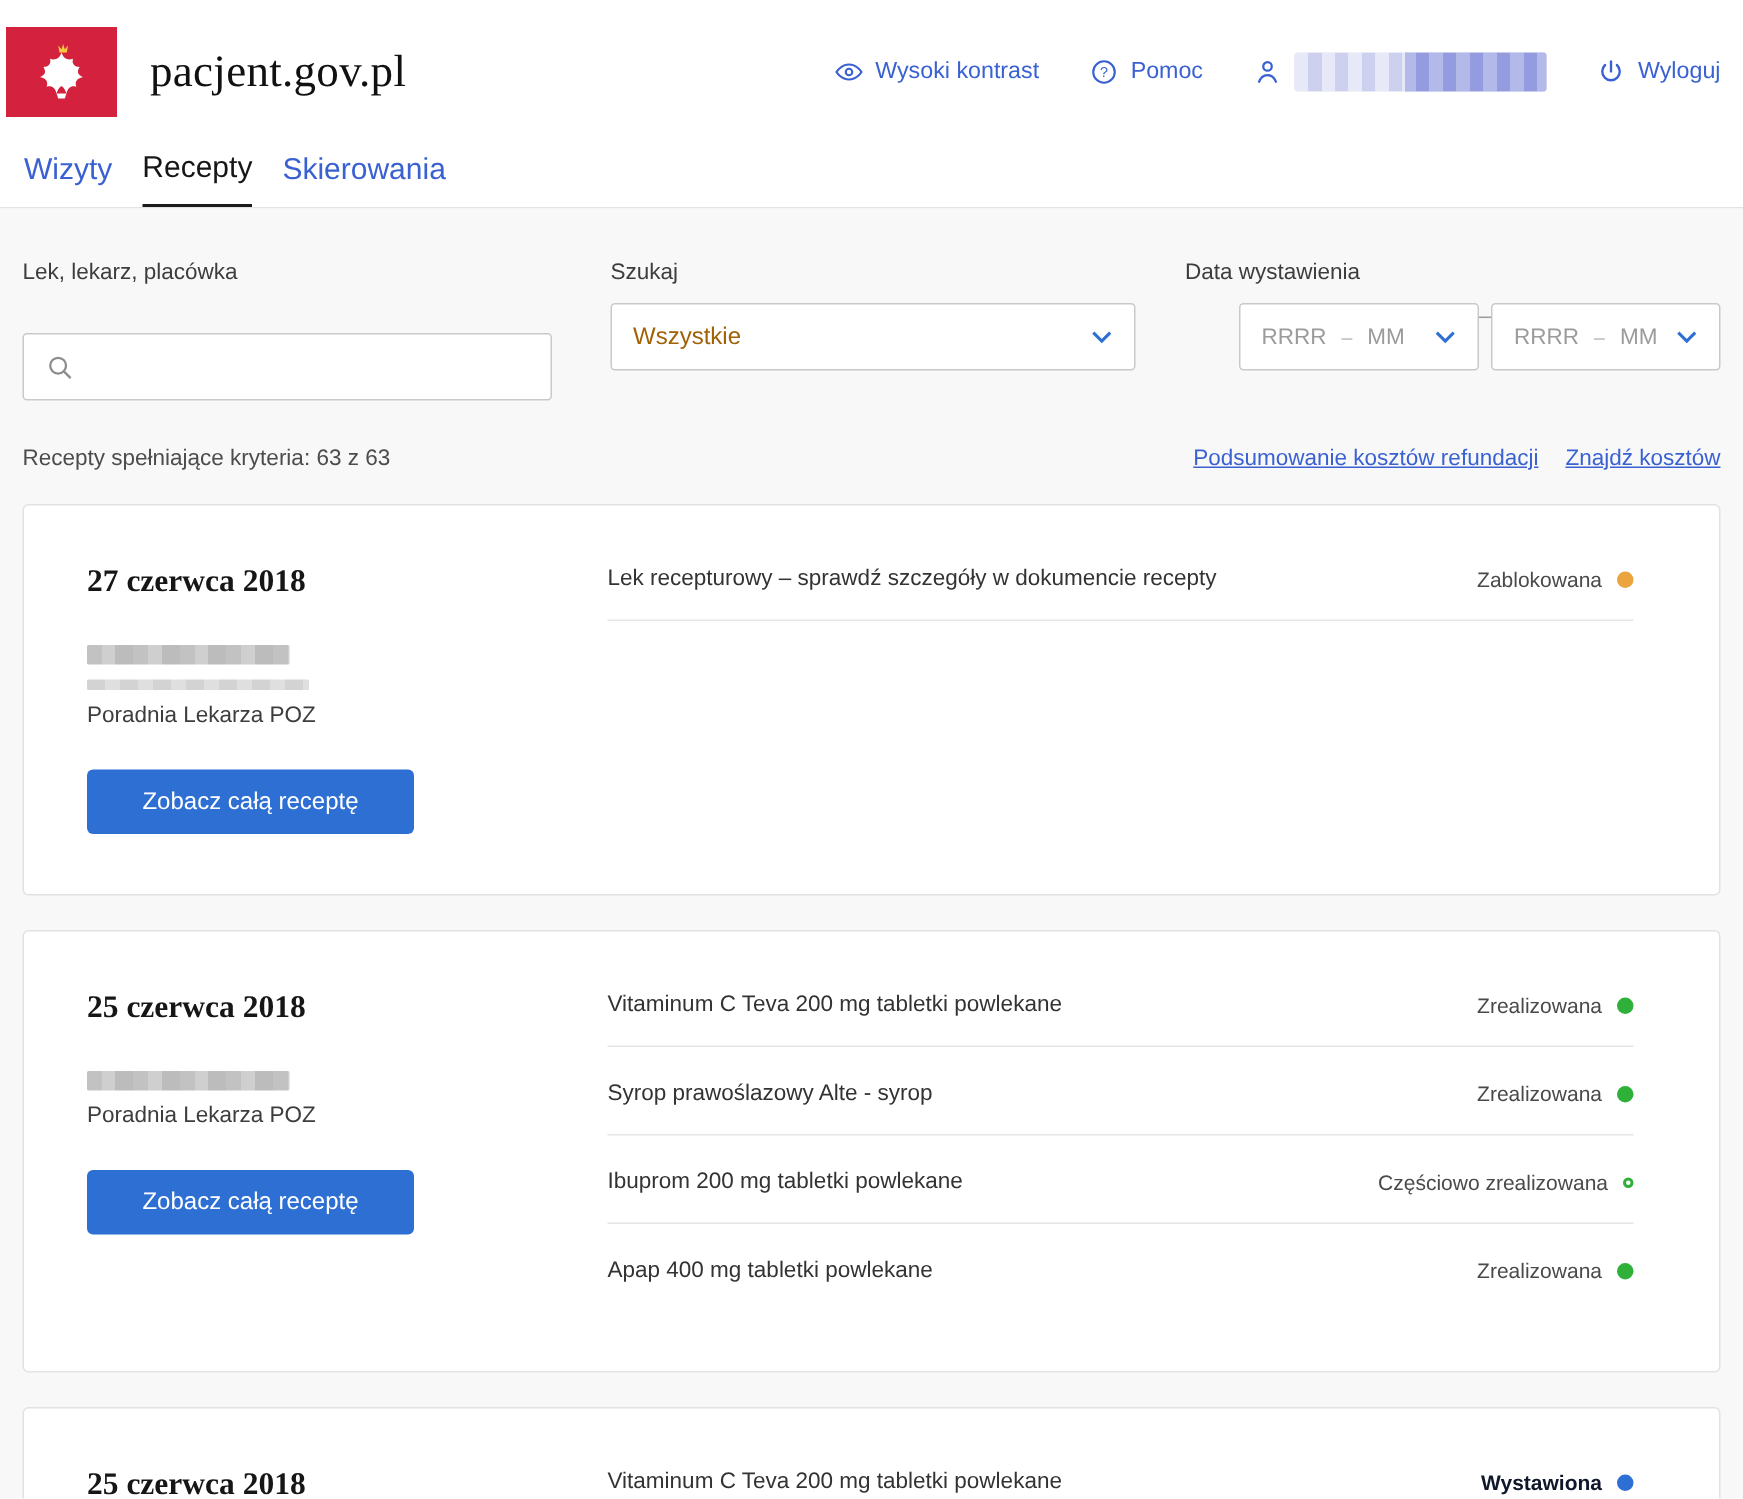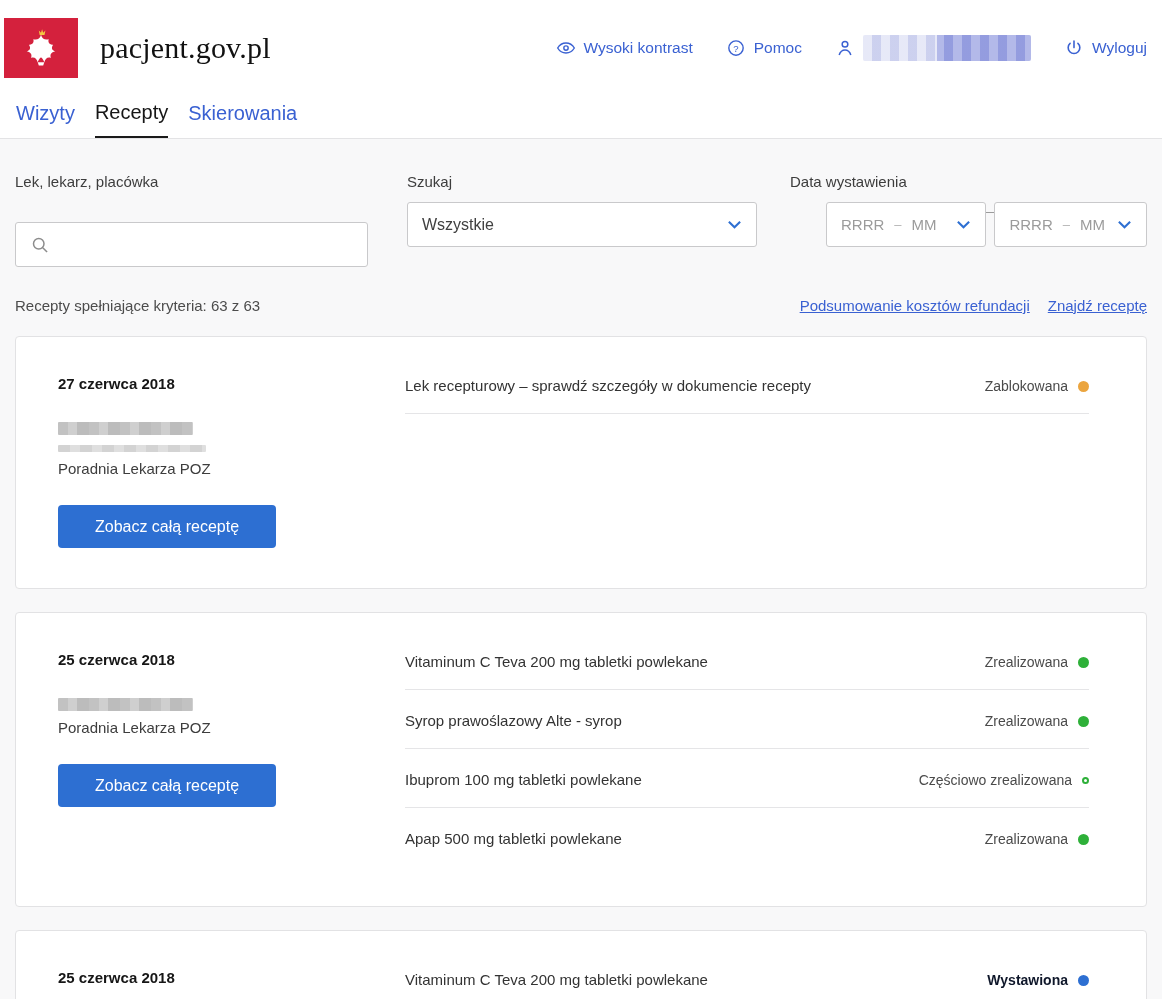--- a/index.html
+++ b/index.html
@@ -39,21 +39,21 @@
   .fc3 { width:357px; }
   .filter-label { font-size:15px; color:#3d3d3d; margin-bottom:12px; }
   .input-box, .select-box {
     height:45px; background:#fff; border:1px solid #c9c9cb; border-radius:3px;
     display:flex; align-items:center; padding:0 14px;
   }
   .input-box input { border:none; outline:none; flex:1; font-size:16px; color:#333;
     font-family:"Liberation Sans", sans-serif; background:transparent; }
   .input-box input::placeholder { color:#9a9a9a; }
   .select-box { cursor:pointer; }
-  .select-value { font-size:16px; color:#404040; flex:1; }
+  .select-value { font-size:16px; color:#a16207; flex:1; }
   .chev { width:15px; height:10px; flex-shrink:0; }
   .date-row { display:flex; align-items:flex-start;padding-left:36px; }
   .date-box { width:170px; }
   .date-box2 { width:162px; }
   .ph { font-size:15px; color:#9b9b9b; }
   .inner-dash { font-size:13px; color:#b3b3b3; margin:0 10px; }
   .range-dash { flex:1; text-align:center; color:#9b9b9b; font-size:15px; }
   .date-box .chev, .select-box .chev { margin-left:auto; }
   .date-box .chev { margin-left:auto; }
 
@@ -61,21 +61,21 @@
   .results-row { display:flex; justify-content:space-between; align-items:baseline; margin-top:30px; }
   .results-summary { font-size:15px; color:#4c4c4c; }
   .results-links { display:flex; gap:18px; }
   .rlink { color:#3a61d2; font-size:15px; text-decoration:underline; cursor:pointer; white-space:nowrap; }
 
   
   .cards { margin-top:22px; }
   .card { display:flex; background:#fff; border:1px solid #e2e2e4; border-radius:4px;
     padding:38px 57px 40px 42px; margin-bottom:23px; }
   .card-left { width:347px; flex-shrink:0; }
-  .card-date { font-size:15px; font-weight:bold; color:#161616; }
+  .card-date { font-size:21px; font-weight:bold; color:#161616;font-family:Liberation Serif, serif; }
   .blur-bar { width:135px; height:13px; margin-top:30px; border-radius:1px;
     background:repeating-linear-gradient(90deg,#c2c2c2 0 10px,#cfcfcf 10px 19px,#bcbcbc 19px 31px); }
   .blur-bar.thin { width:148px; height:7px; margin-top:10px;
     background:repeating-linear-gradient(90deg,#d3d3d3 0 12px,#dfdfdf 12px 22px); }
   .facility { font-size:15px; color:#3d3d3d; margin-top:8px; }
   .view-btn { margin-top:28px; width:218px; height:43px; background:#2d6fd2; color:#fff;
     border:none; border-radius:4px; font-size:16px; font-family:"Liberation Sans", sans-serif; cursor:pointer; }
   .card-right { flex:1; }
   .med-row { display:flex; justify-content:space-between; align-items:flex-start; padding:22px 0 19px; }
   .med-row:first-child { padding-top:2px; }
@@ -187,21 +187,21 @@
             </svg>
           </div>
         </div>
       </div>
     </div>
 
     <div class="results-row">
       <span class="results-summary">Recepty spełniające kryteria: 63 z 63</span>
       <div class="results-links">
         <a class="rlink">Podsumowanie kosztów refundacji</a>
-        <a class="rlink">Znajdź receptę</a>
+        <a class="rlink">Znajdź kosztów</a>
       </div>
     </div>
 
     <div class="cards">
   <section class="card">
     <div class="card-left">
       <h3 class="card-date">27 czerwca 2018</h3>
       <div class="redacted">
               <div class="blur-bar"></div>
               <div class="blur-bar thin"></div>
@@ -240,29 +240,29 @@
 
   <div class="med-row st-completed">
     <div class="med-name">Syrop prawoślazowy Alte - syrop</div>
     <div class="med-status">
       <span class="status-text">Zrealizowana</span>
       <span class="dot"></span>
     </div>
   </div>
 
   <div class="med-row st-partial">
-    <div class="med-name">Ibuprom 100 mg tabletki powlekane</div>
+    <div class="med-name">Ibuprom 200 mg tabletki powlekane</div>
     <div class="med-status">
       <span class="status-text">Częściowo zrealizowana</span>
       <span class="dot"></span>
     </div>
   </div>
 
   <div class="med-row st-completed">
-    <div class="med-name">Apap 500 mg tabletki powlekane</div>
+    <div class="med-name">Apap 400 mg tabletki powlekane</div>
     <div class="med-status">
       <span class="status-text">Zrealizowana</span>
       <span class="dot"></span>
     </div>
   </div>
 </div>
   </section>
 
   <section class="card">
     <div class="card-left">

